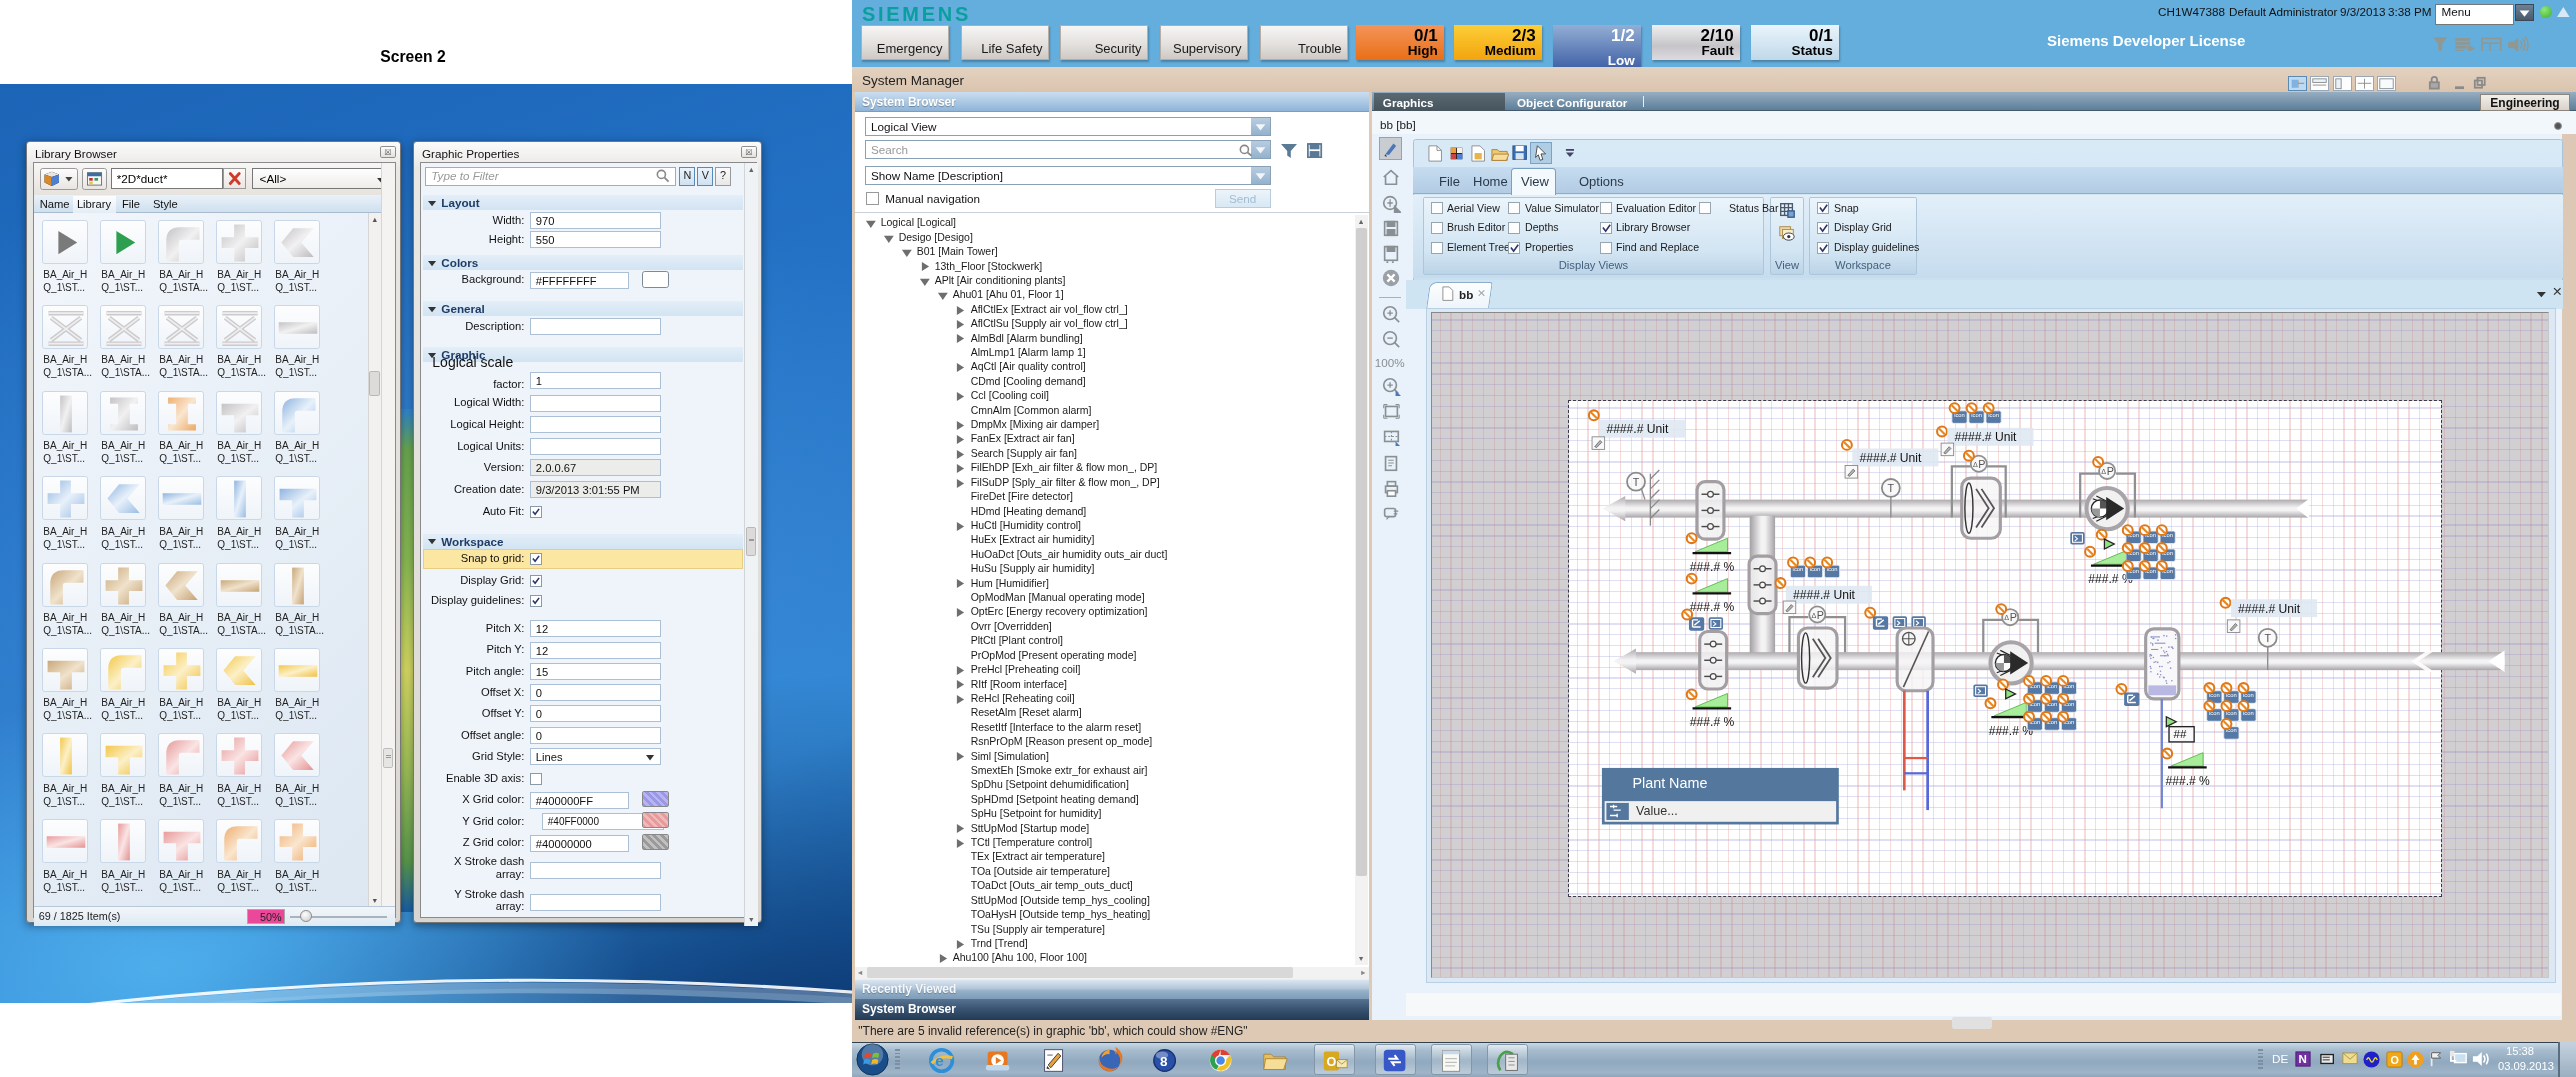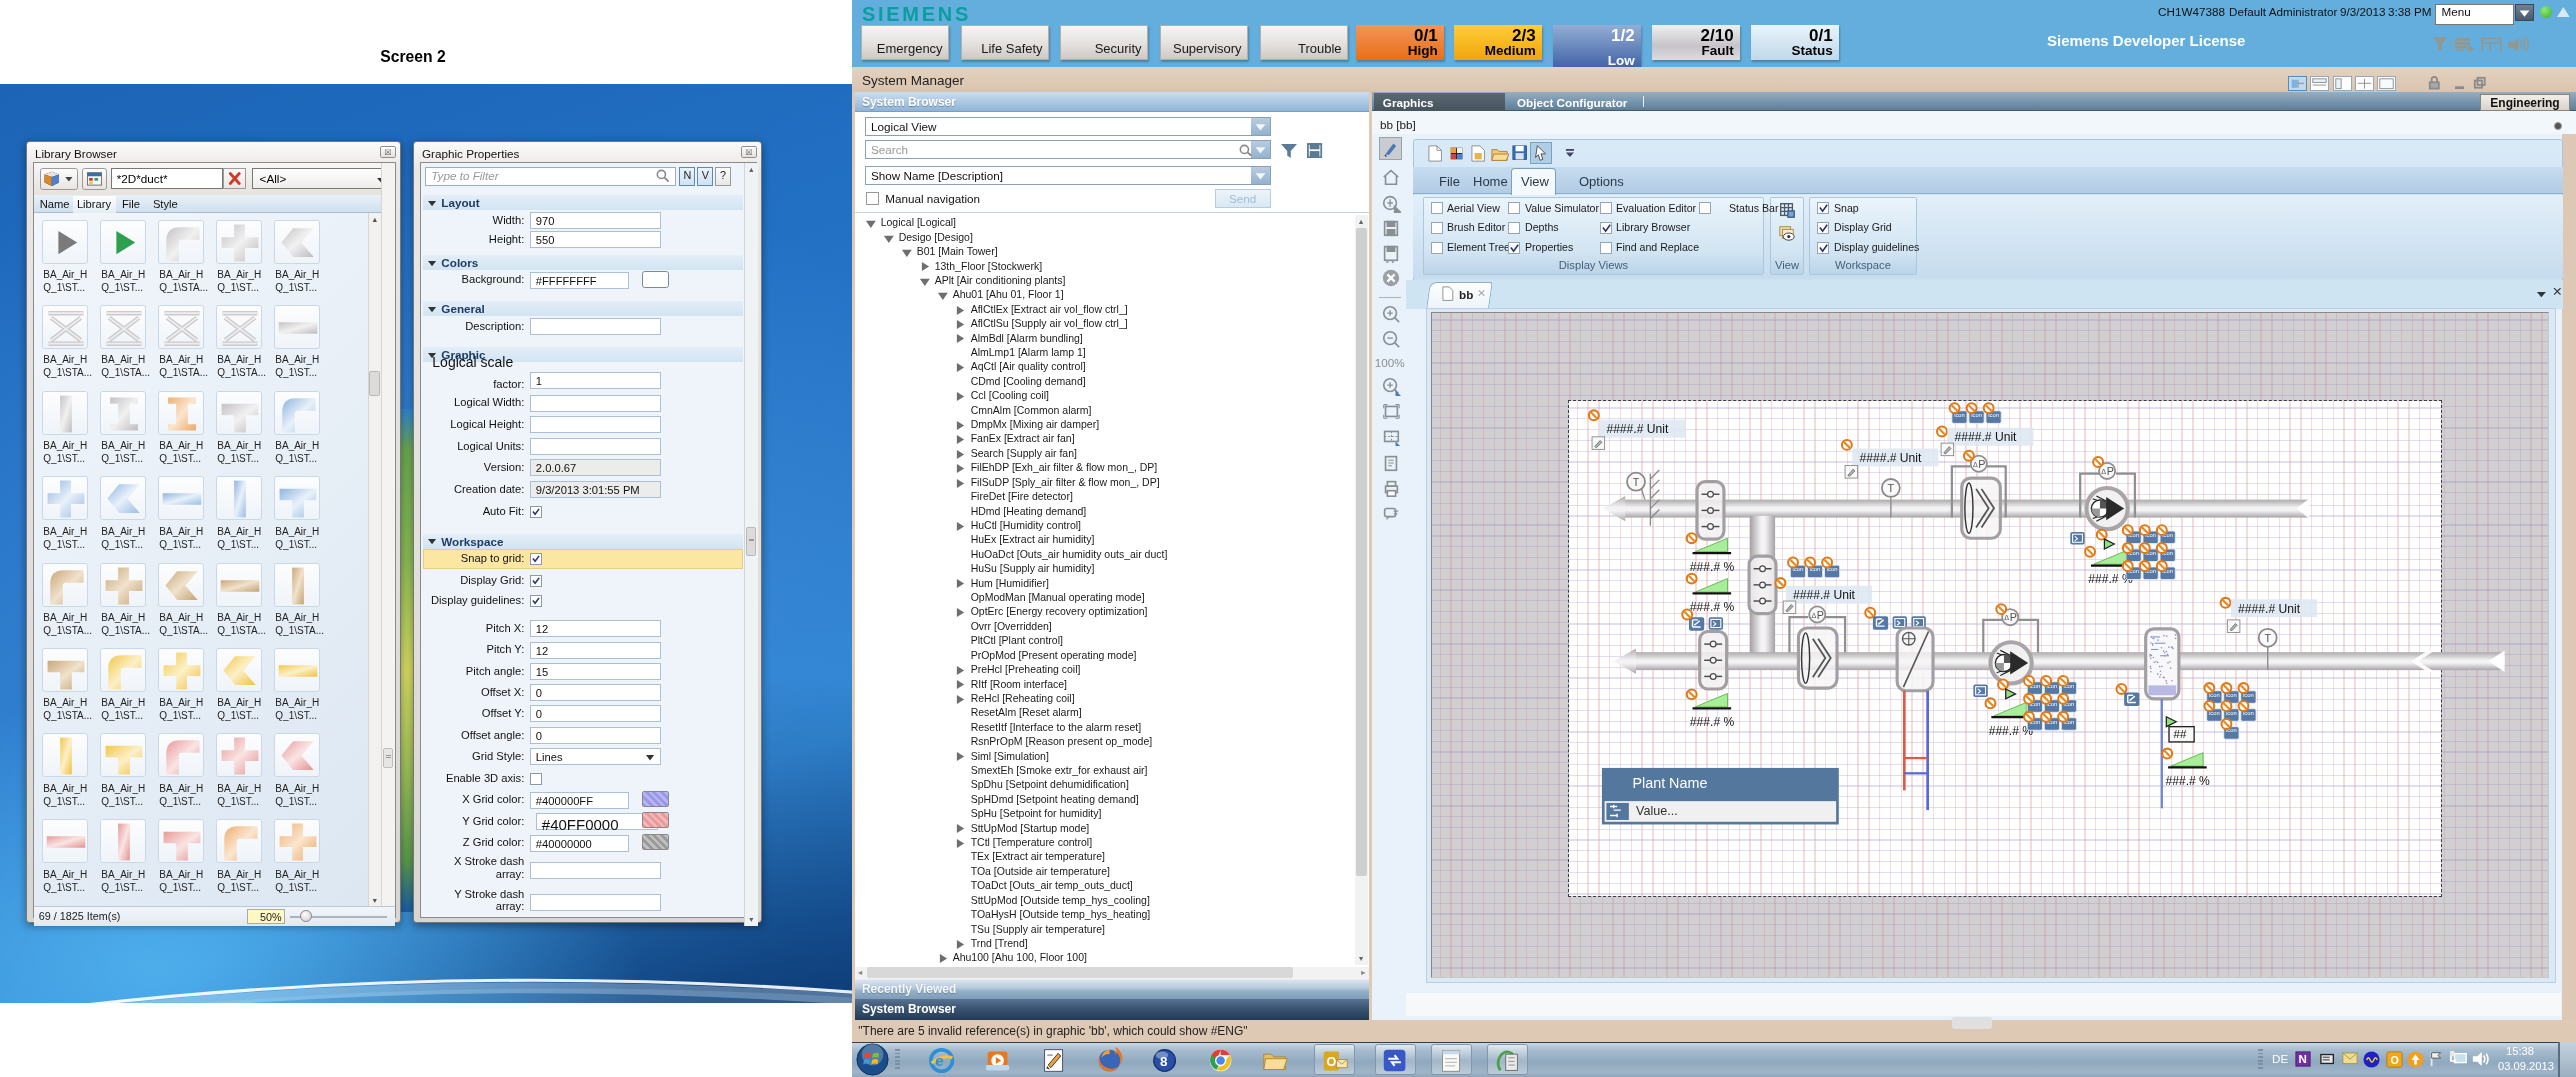--- a/index.html
+++ b/index.html
@@ -271,21 +271,21 @@
         <div class="a" style="left:334px;top:50px;width:12.6px;height:693px;background:#F2F1F0;border-left:0.9px solid #D5D5D5"></div>
         <div class="a" style="left:335px;top:52px;width:10.8px;height:10.8px;font-size:7.2px;color:#555;text-align:center">▲</div>
         <div class="a" style="left:335px;top:733px;width:10.8px;height:10.8px;font-size:7.2px;color:#555;text-align:center">▼</div>
         <div class="a" style="left:335px;top:208px;width:10.8px;height:25px;background:#DCDBDA;border:0.9px solid #B8B8B8;border-radius:1.8px"></div>
         <div class="a" style="left:347px;top:0px;width:13.5px;height:743px;background:#F4F3F2;border-left:0.9px solid #D5D5D5"></div>
         <div class="a" style="left:349px;top:585px;width:10px;height:20px;background:#E6E5E4;border:0.9px solid #BDBDBD;border-radius:1.8px">
           <div style="margin:6.3px 1.8px 0 1.8px;border-top:0.9px solid #999;border-bottom:0.9px solid #999;height:2.7px"></div>
         </div>
         <div class="a" style="left:0;top:743px;width:361px;height:20px;background:linear-gradient(180deg,#F2F6FA,#DFE9F2);border-top:0.9px solid #B8C8D8"></div>
         <div class="a tb" style="left:4.5px;top:747px;font-size:10.8px;color:#222">69 / 1825 Item(s)</div>
-        <div class="a tb" style="left:213px;top:746px;width:38px;height:15.3px;background:#fef9c3;border:0.9px solid #AAA;font-size:10.8px;color:#222;text-align:right;padding:0.9px 2.7px 0 0">50%</div>
+        <div class="a tb" style="left:213px;top:746px;width:38px;height:15.3px;background:#ec4899;border:0.9px solid #AAA;font-size:10.8px;color:#222;text-align:right;padding:0.9px 2.7px 0 0">50%</div>
         <div class="a" style="left:256px;top:753px;width:97px;height:1.8px;background:#AAB4BC"></div>
         <div class="a" style="left:266px;top:747px;width:11.7px;height:11.7px;background:radial-gradient(circle at 40% 35%,#FDFDFD,#C9C9C9);border:0.9px solid #888;border-radius:50%"></div>
       </div>
     </div>
     <div class="a" style="left:413px;top:141px;width:349px;height:782px;background:linear-gradient(180deg,#FBFBFB,#E9E7E4 27px,#D9D6D2);border:0.9px solid #767676;border-radius:3.6px;box-shadow:0 2.7px 9px rgba(0,0,0,0.4)">
       <div class="a tb" style="left:8px;top:4.5px;font-size:11.7px;color:#111">Graphic Properties</div>
       <div class="a" style="right:4.5px;top:3.6px;width:15.3px;height:12.6px;background:linear-gradient(180deg,#FDFDFD,#E3E1DE);border:0.9px solid #8E8E8E;border-radius:1.8px;font-size:8px;color:#555;text-align:center;line-height:11.7px">☒</div>
       <div class="a" style="left:6.3px;top:20px;width:337px;height:756px;border:0.9px solid #8A8A8A;background:#EFF4FA">
         <div class="a tb" style="left:3.6px;top:3.6px;width:251px;height:19px;background:#fff;border:0.9px solid #9AAEC0;font-size:11.7px;font-style:italic;color:#999;padding:1.8px 0 0 5.4px">Type to Filter</div>
         <svg class="a" style="left:235px;top:6.3px" width="14.4" height="14.4" viewBox="0 0 16 16">
@@ -383,21 +383,21 @@
         <div class="a tb" style="left:109px;top:585px;width:131px;height:17px;background:#fff;border:0.9px solid #ABC0D4;font-size:11.2px;color:#111;padding:1.8px 0 0 4.5px">Lines</div>
         <svg class="a" style="left:225px;top:592px" width="9" height="6.3" viewBox="0 0 10 7">
           <polygon points="0,0 9,0 4.5,6" fill="#333"></polygon>
         </svg>
         <div class="a tb" style="left:0;top:609px;width:103px;text-align:right;font-size:11.2px;color:#111">Enable 3D axis:</div>
         <div class="a" style="left:109px;top:610px;width:11.7px;height:11.7px;background:#fff;border:0.9px solid #8A9AA8"></div>
         <div class="a tb" style="left:0;top:630px;width:103px;text-align:right;font-size:11.2px;color:#111">X Grid color:</div>
         <div class="a tb" style="left:109px;top:629px;width:99px;height:17px;background:#fff;border:0.9px solid #ABC0D4;font-size:11.2px;color:#111;padding:1.8px 0 0 4.5px">#400000FF</div>
         <div class="a" style="left:221px;top:628px;width:27px;height:16px;background:repeating-linear-gradient(45deg,#9A96E8 0 2.7px,#B8B4F0 2.7px 5.4px);border:0.9px solid #888;border-radius:1.8px"></div>
         <div class="a tb" style="left:0;top:652px;width:103px;text-align:right;font-size:11.2px;color:#111">Y Grid color:</div>
-        <div class="a tb" style="left:115px;top:650px;width:122px;height:17px;background:#fff;border:0.9px solid #ABC0D4;font-size:15px;color:#111;padding:1.8px 0 0 4.5px">#40FF0000</div>
+        <div class="a tb" style="left:121px;top:650px;width:122px;height:17px;background:#fff;border:0.9px solid #ABC0D4;font-size:10px;color:#111;padding:1.8px 0 0 4.5px">#40FF0000</div>
         <div class="a" style="left:221px;top:649px;width:27px;height:16px;background:repeating-linear-gradient(45deg,#E89A9A 0 2.7px,#F0B8B8 2.7px 5.4px);border:0.9px solid #888;border-radius:1.8px"></div>
         <div class="a tb" style="left:0;top:673px;width:103px;text-align:right;font-size:11.2px;color:#111">Z Grid color:</div>
         <div class="a tb" style="left:109px;top:672px;width:99px;height:17px;background:#fff;border:0.9px solid #ABC0D4;font-size:11.2px;color:#111;padding:1.8px 0 0 4.5px">#40000000</div>
         <div class="a" style="left:221px;top:671px;width:27px;height:16px;background:repeating-linear-gradient(45deg,#9A9A9A 0 2.7px,#C0C0C0 2.7px 5.4px);border:0.9px solid #888;border-radius:1.8px"></div>
         <div class="a tb" style="left:0;top:692px;width:103px;text-align:right;font-size:11.2px;color:#111">X Stroke dash</div>
         <div class="a tb" style="left:0;top:705px;width:103px;text-align:right;font-size:11.2px;color:#111">array:</div>
         <div class="a tb" style="left:109px;top:699px;width:131px;height:17px;background:#fff;border:0.9px solid #ABC0D4;font-size:11.2px;color:#111;padding:1.8px 0 0 4.5px"></div>
         <div class="a tb" style="left:0;top:725px;width:103px;text-align:right;font-size:11.2px;color:#111">Y Stroke dash</div>
         <div class="a tb" style="left:0;top:737px;width:103px;text-align:right;font-size:11.2px;color:#111">array:</div>
         <div class="a tb" style="left:109px;top:731px;width:131px;height:17px;background:#fff;border:0.9px solid #ABC0D4;font-size:11.2px;color:#111;padding:1.8px 0 0 4.5px"></div>

